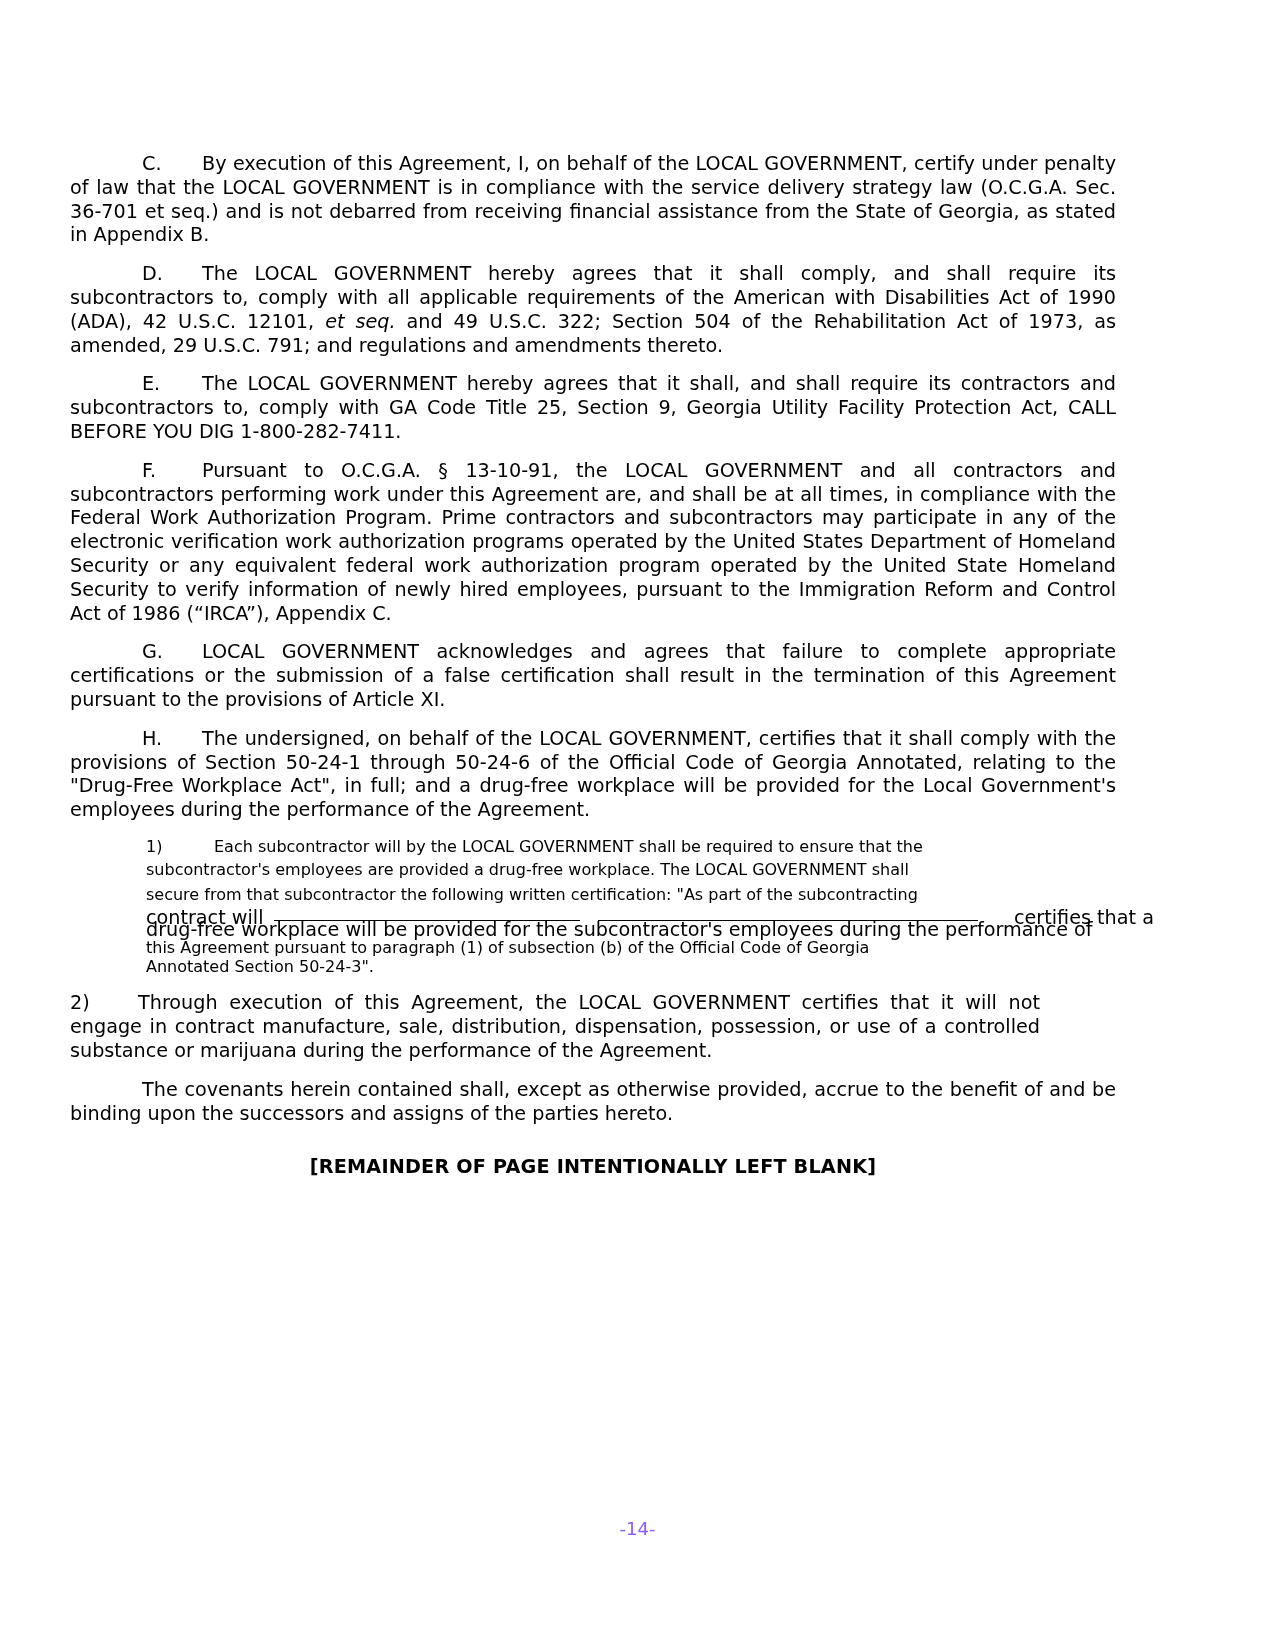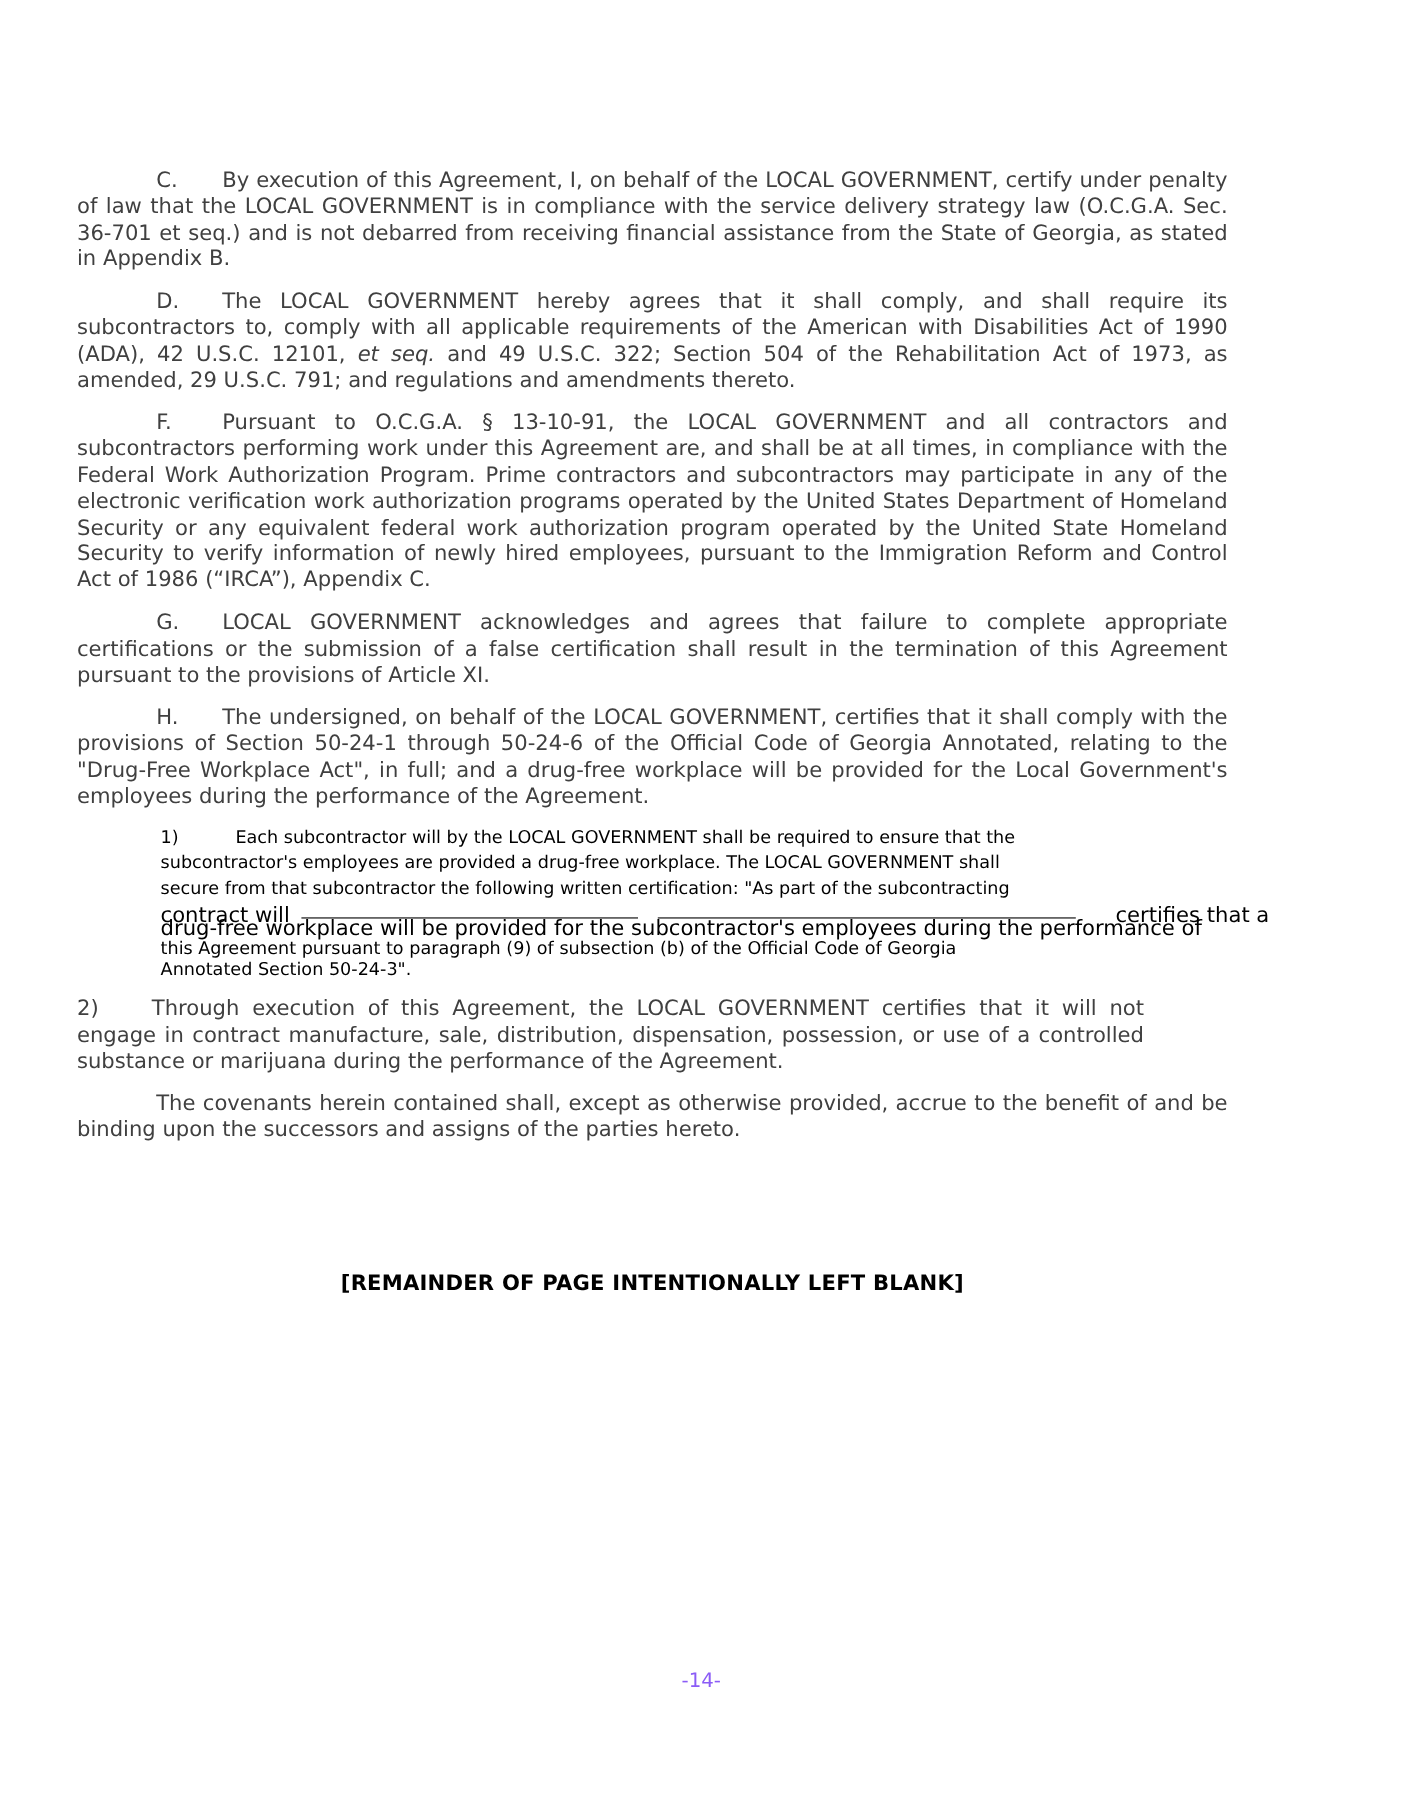--- a/index.html
+++ b/index.html
@@ -25,21 +25,21 @@
     left: 70px;
     top: 152px;
     width: 1046px;
   }
   p.para {
     margin: 0 0 15px 0;
     font-size: 19.2px;
     line-height: 23.8px;
     text-align: justify;
     text-justify: inter-word;
-    color: #404040;
+    color: #000000;
   }
   p.para:last-child { margin-bottom: 0; }
   .lead-letter {
     display: inline-block;
     width: 60px;
     margin-left: 72px;
   }
   .sub {
     margin-left: 76px;
     width: 970px;
@@ -94,20 +94,21 @@
 <body>
 
 <div class="page">
 
   <div class="content">
 
     <p class="para"><span class="lead-letter">C.</span><span>By execution of this Agreement, I, on behalf of the LOCAL GOVERNMENT, certify under penalty of law that the LOCAL GOVERNMENT is in compliance with the service delivery strategy law (O.C.G.A. Sec. 36-701 et seq.) and is not debarred from receiving financial assistance from the State of Georgia, as stated in Appendix B.</span></p>
 
     <p class="para"><span class="lead-letter">D.</span><span>The LOCAL GOVERNMENT hereby agrees that it shall comply, and shall require its subcontractors to, comply with all applicable requirements of the American with Disabilities Act of 1990 (ADA), 42 U.S.C. 12101, </span><em class="ital">et seq.</em><span> and 49 U.S.C. 322; Section 504 of the Rehabilitation Act of 1973, as amended, 29 U.S.C. 791; and regulations and amendments thereto.</span></p>
 
+    <p class="para"><span class="lead-letter">E.</span><span>The LOCAL GOVERNMENT hereby agrees that it shall, and shall require its contractors and subcontractors to, comply with GA Code Title 25, Section 9, Georgia Utility Facility Protection Act, CALL BEFORE YOU DIG 1-800-282-7411.</span></p>
 
     <p class="para"><span class="lead-letter">F.</span><span>Pursuant to O.C.G.A. § 13-10-91, the LOCAL GOVERNMENT and all contractors and subcontractors performing work under this Agreement are, and shall be at all times, in compliance with the Federal Work Authorization Program.  Prime contractors and subcontractors may participate in any of the electronic verification work authorization programs operated by the United States Department of Homeland Security or any equivalent federal work authorization program operated by the United State Homeland Security to verify information of newly hired employees, pursuant to the Immigration Reform and Control Act of 1986 (“IRCA”), Appendix C.</span></p>
 
     <p class="para"><span class="lead-letter">G.</span><span>LOCAL GOVERNMENT acknowledges and agrees that failure to complete appropriate certifications or the submission of a false certification shall result in the termination of this Agreement pursuant to the provisions of Article XI.</span></p>
 
     <p class="para"><span class="lead-letter">H.</span><span>The undersigned, on behalf of the LOCAL GOVERNMENT, certifies that it shall comply with the provisions of Section 50-24-1 through 50-24-6 of the Official Code of Georgia Annotated, relating to the "Drug-Free Workplace Act", in full; and a drug-free workplace will be provided for the Local Government's employees during the performance of the Agreement.</span></p>
 
     <div class="para sub overlap-block" style="margin-bottom:15px;">
       <div style="position:relative; height:71.4px;">
         <div style="position:absolute; left:0; top:0; white-space:nowrap;"><span class="lead-num">1)</span><span>Each subcontractor will by the LOCAL GOVERNMENT shall be required to ensure that the</span></div>
@@ -119,21 +120,21 @@
 
         <div class="overlap-line" style="left:0; top:-2px;">contract will</div>
         <div class="blank-rule" style="left:128px; top:12px; width:306px;"></div>
         <div class="blank-rule" style="left:452px; top:12px; width:380px;"></div>
         <div class="overlap-line" style="left:868px; top:-2px;text-align:right;">certifies    that    a</div>
 
         <div class="overlap-line" style="left:0; top:10px;">drug-free workplace will be provided for the subcontractor's employees during the performance of</div>
       </div>
 
       <div style="position:relative;">
-        <div style="white-space:nowrap;">this Agreement pursuant to paragraph (9) of subsection (b) of the Official Code of Georgia</div>
+        <div style="white-space:nowrap;">this Agreement pursuant to paragraph (1) of subsection (b) of the Official Code of Georgia</div>
         <div style="white-space:nowrap;">Annotated Section 50-24-3".</div>
       </div>
     </div>
 
     <p class="para sub"><span class="lead-num">2)</span><span>Through execution of this Agreement, the LOCAL GOVERNMENT certifies that it will not engage in contract manufacture, sale, distribution, dispensation, possession, or use of a controlled substance or marijuana during the performance of the Agreement.</span></p>
 
     <p class="para" style="text-indent:72px;"><span>The covenants herein contained shall, except as otherwise provided, accrue to the benefit of and be binding upon the successors and assigns of the parties hereto.</span></p>
 
   </div>
 

